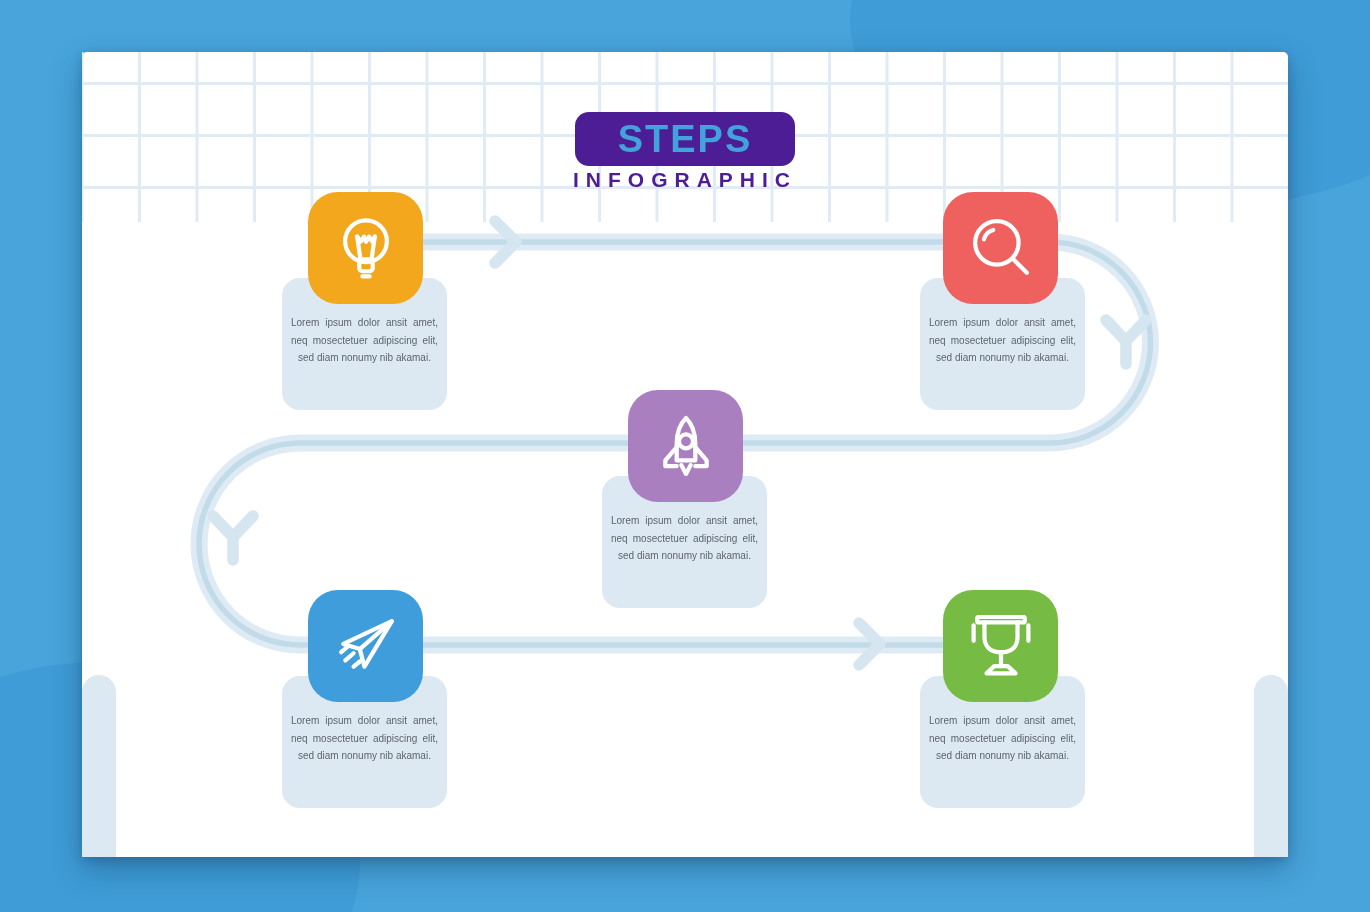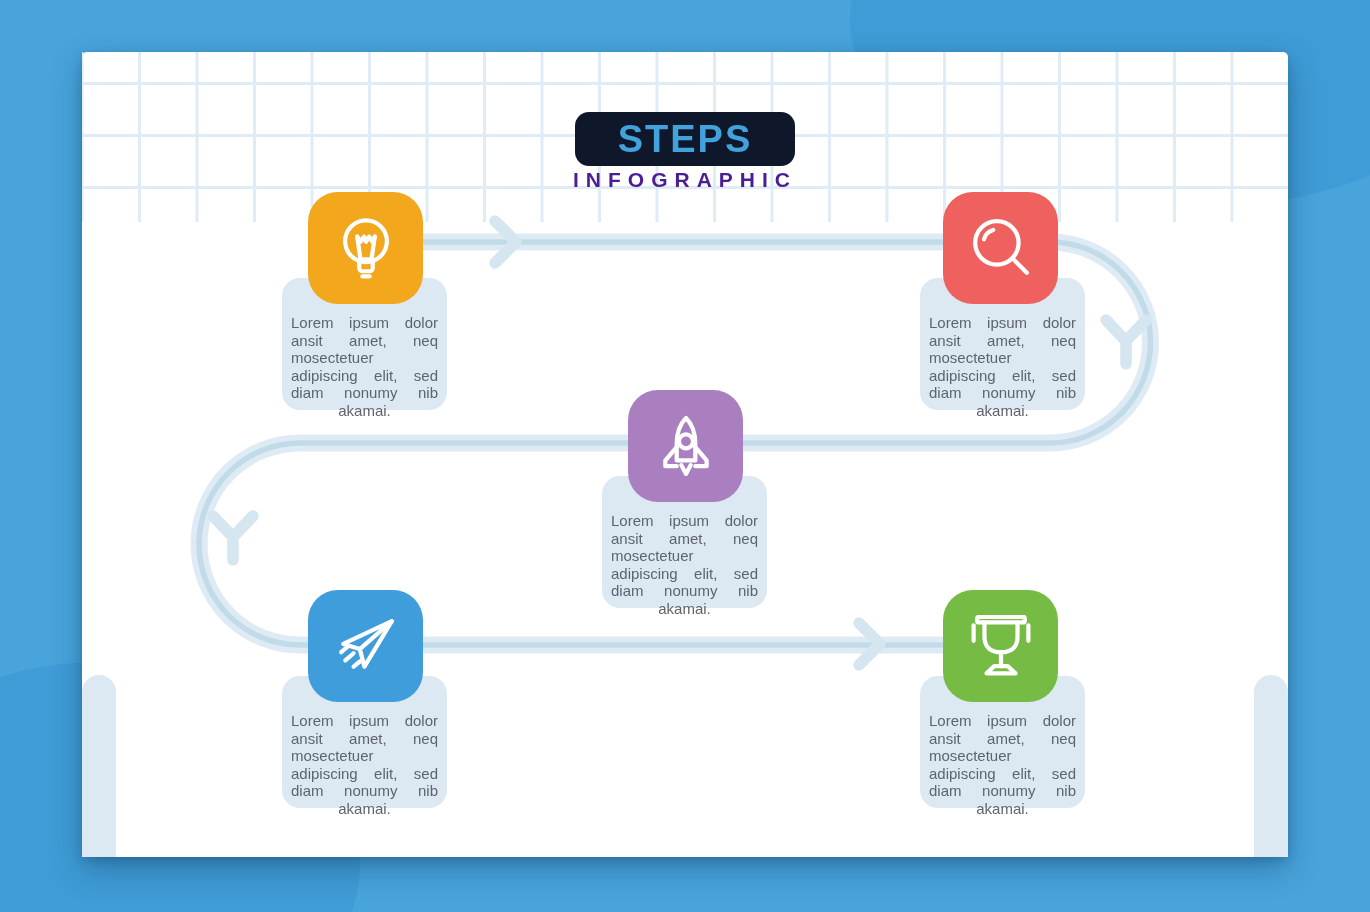--- a/index.html
+++ b/index.html
@@ -25,40 +25,40 @@
 
   .path-svg { position:absolute; left:0; top:0; z-index:2; }
 
   .corner-tab { position:absolute; width:34px; height:182px; top:623px;
                 background:#DCE9F3; border-radius:24px 24px 0 0; z-index:2; }
   .tab-left { left:0; }
   .tab-right { left:1172px; }
 
   .card { position:absolute; width:165px; height:132px; background:#DCE9F3;
           border-radius:18px; z-index:3; padding:36px 9px 0; }
-  .card p { font-size:15px; line-height:17.5px; color:#5E646C;
+  .card p { font-size:10px; line-height:17.5px; color:#5E646C;
             text-align:justify; -moz-text-align-last:center; text-align-last:center; }
   .card-1 { left:200px; top:226px; }
   .card-2 { left:838px; top:226px; }
   .card-3 { left:520px; top:424px; }
   .card-4 { left:200px; top:624px; }
   .card-5 { left:838px; top:624px; }
 
   .square { position:absolute; width:115px; height:112px; border-radius:30px; z-index:4;
             display:flex; align-items:center; justify-content:center; }
   .sq-1 { left:226px; top:140px; }
   .sq-2 { left:861px; top:140px; }
   .sq-3 { left:546px; top:338px; }
   .sq-4 { left:226px; top:538px; }
   .sq-5 { left:861px; top:538px; }
   .square svg { width:62px; height:62px; }
   .icon-stroke { fill:none; stroke:#FFFFFF; stroke-width:4.1; stroke-linecap:round; stroke-linejoin:round; }
 
   .title-pill { position:absolute; left:50%; transform:translateX(-50%); top:60px;
-                width:220px; height:54px; background:#0f172a; border-radius:14px;
+                width:220px; height:54px; background:#4c1d95; border-radius:14px;
                 z-index:5; display:flex; align-items:center; justify-content:center; }
   .title-pill span { font-size:38px; font-weight:bold; letter-spacing:2px; color:#42A2DC; }
   .subtitle { position:absolute; left:0; top:116px; width:1206px; text-align:center; z-index:5;
               font-size:21px; font-weight:bold; letter-spacing:7px; color:#4c1d95; }
 </style>
 </head>
 <body>
 
 <div class="stage">
   <div class="blob blob-tr"></div>

